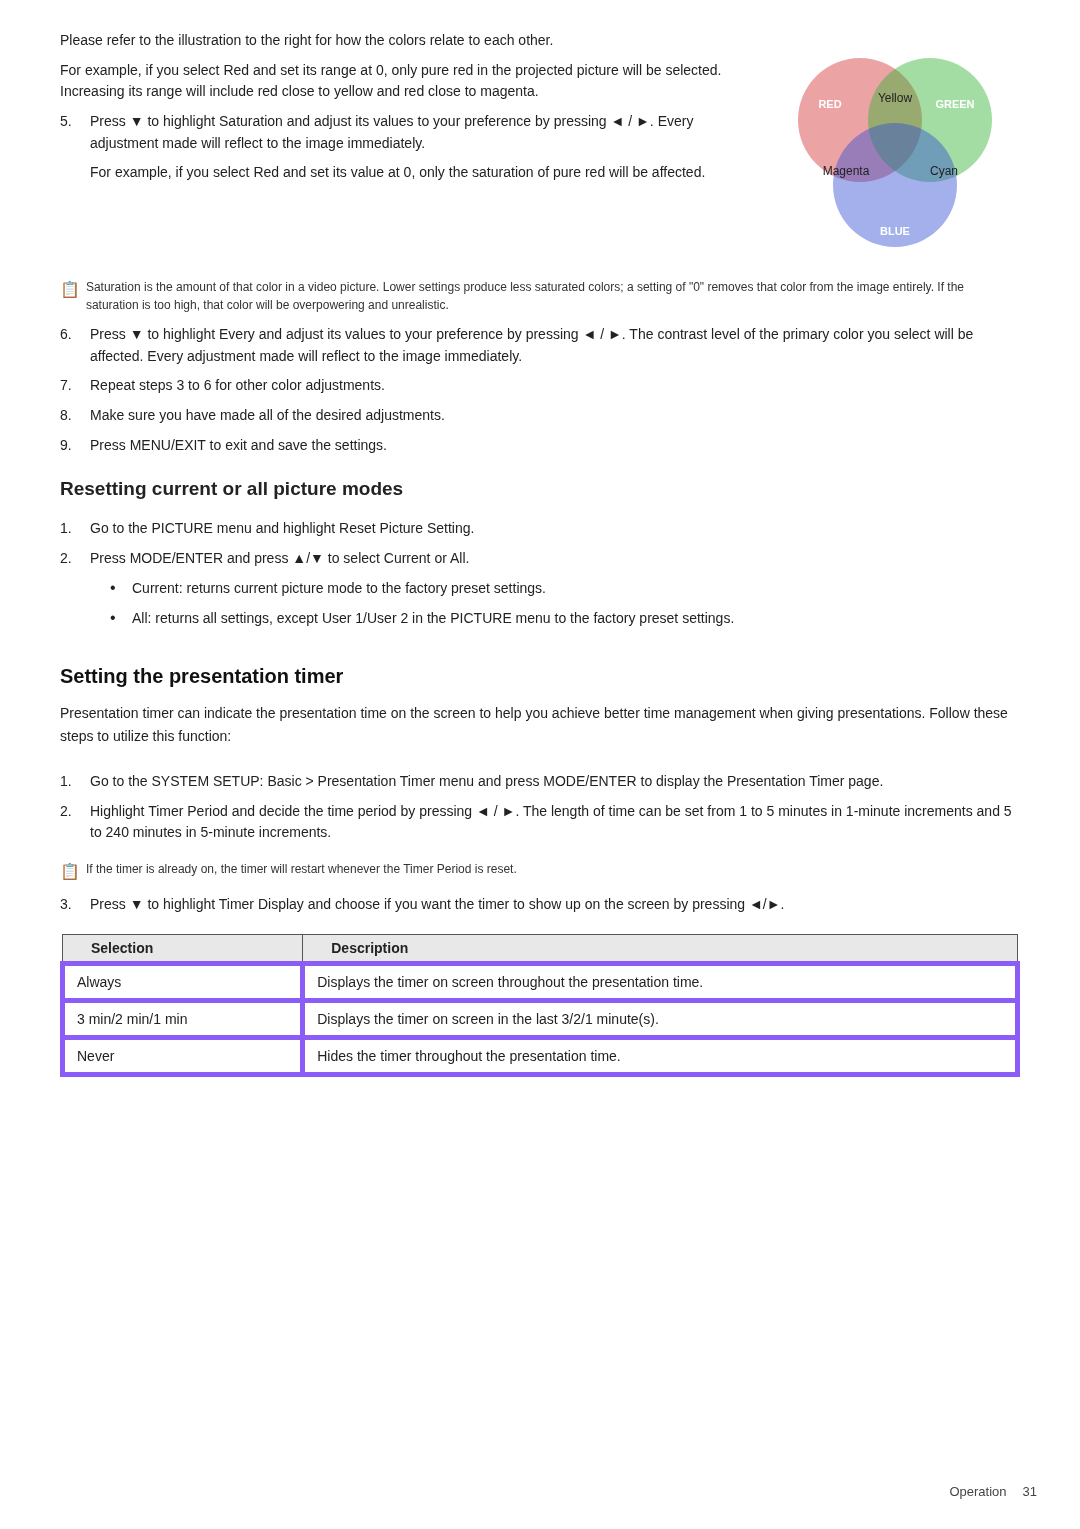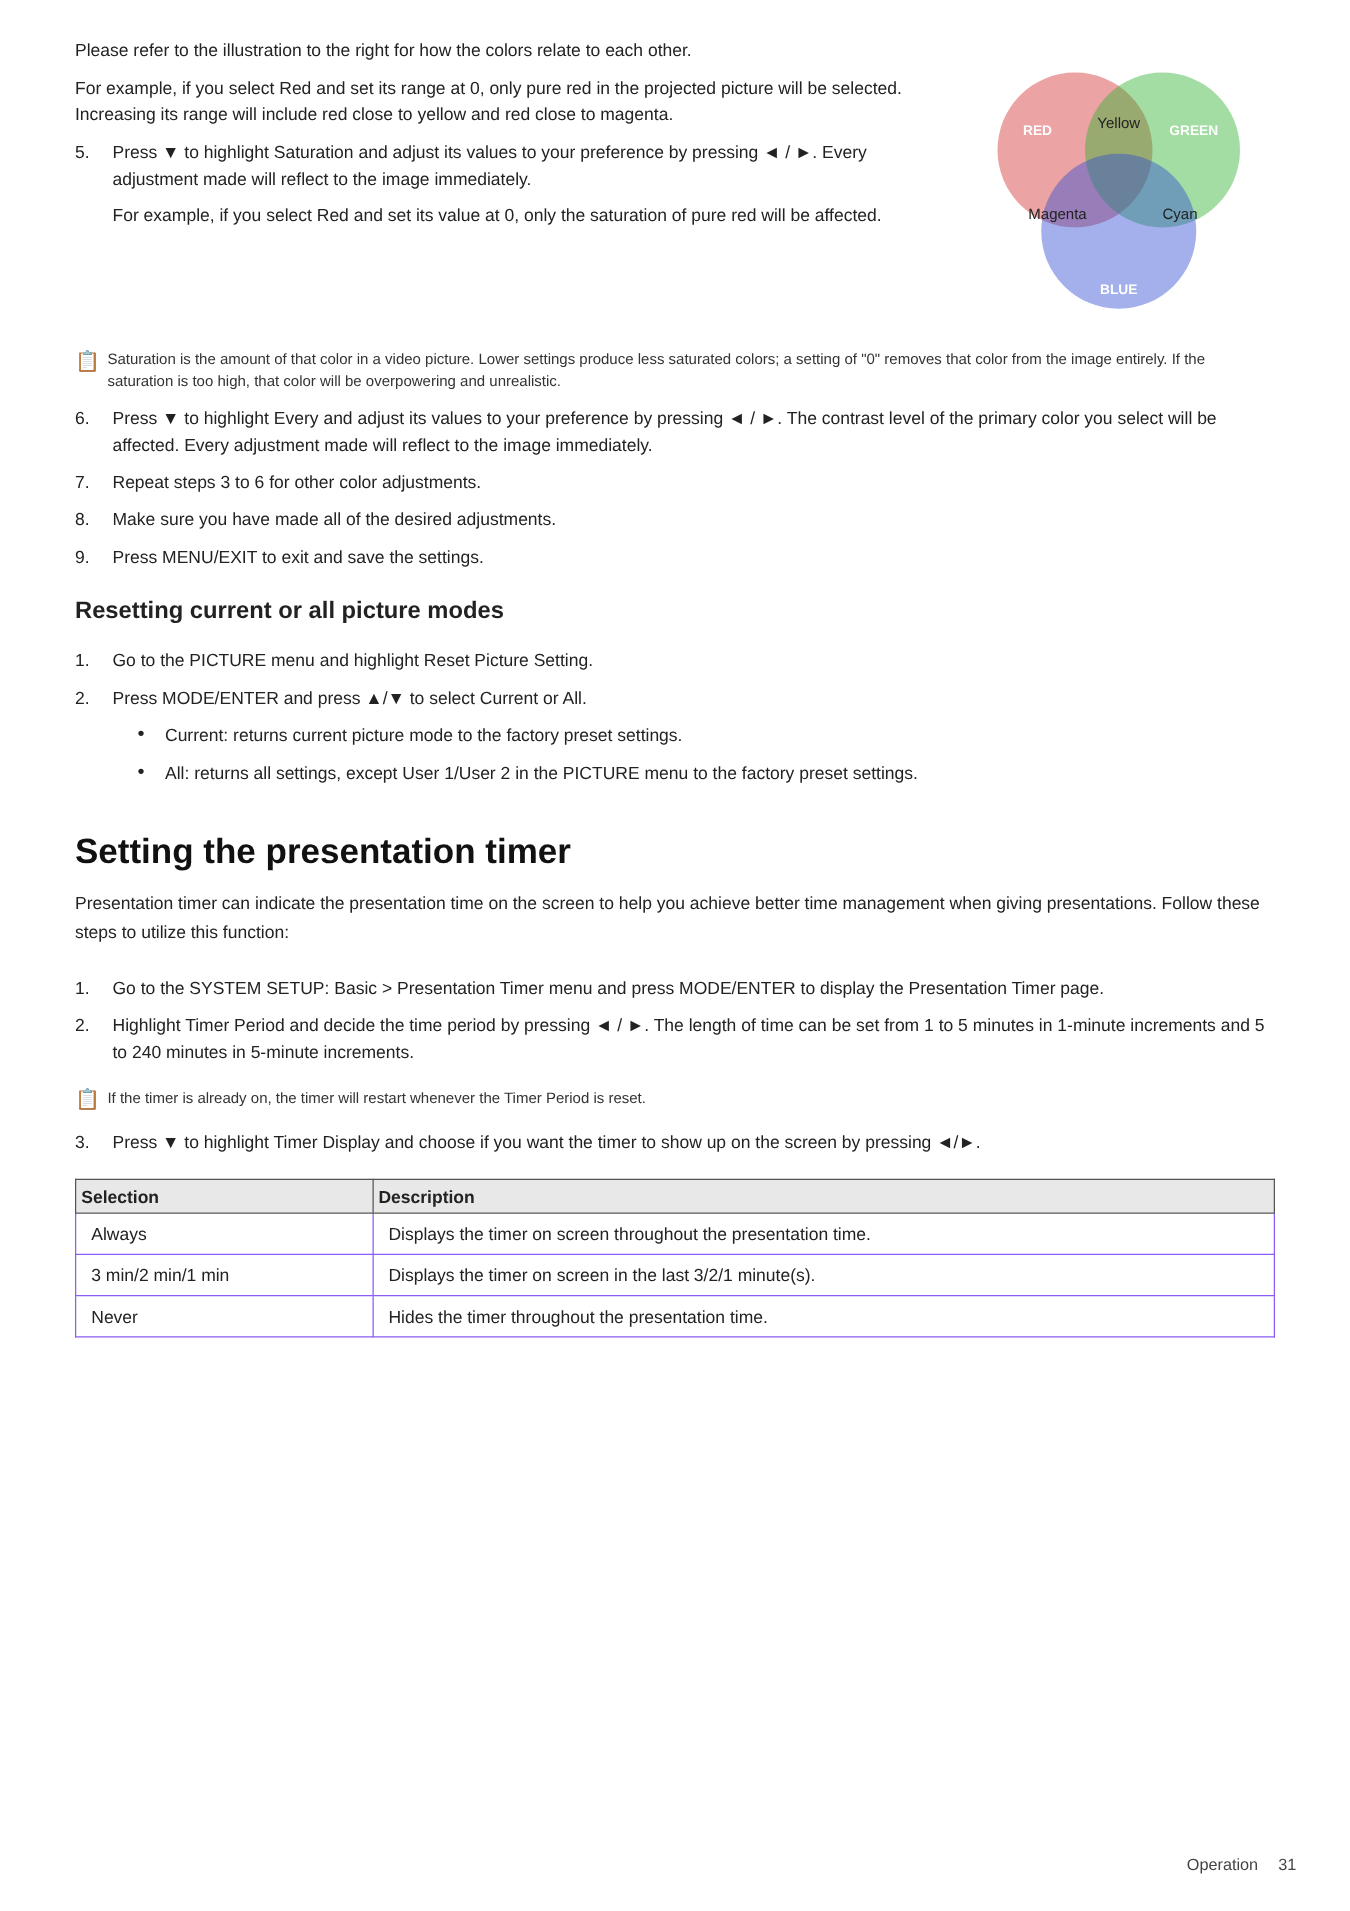--- a/index.html
+++ b/index.html
@@ -74,21 +74,21 @@
 
     
     .section-heading {
       font-size: 19px;
       font-weight: bold;
       margin: 14px 0 18px 0;
     }
 
     
     .chapter-heading {
-      font-size: 28px;
+      font-size: 20px;
       font-weight: bold;
       margin: 28px 0 14px 0;
       border-bottom: none;
       color: #111;
     }
 
     
     .page-footer {
       position: absolute;
       bottom: 30px;
@@ -103,28 +103,28 @@
     
     .timer-table {
       border-collapse: collapse;
       width: 100%;
       margin-top: 10px;
       font-size: 14px;
     }
 
     .timer-table th {
       border: 1.5px solid #555;
-      padding: 5px 4px;
+      padding: 5px 28px;
       background: #e8e8e8;
       font-weight: bold;
       text-align: left;
     }
 
     .timer-table td {
-      border: 1px solid #8b5cf6;
+      border: 5px solid #8b5cf6;
       padding: 8px 12px;
       text-align: left;
     }
 
     
     .venn-svg {
       width: 240px;
       height: 220px;
     }
 

